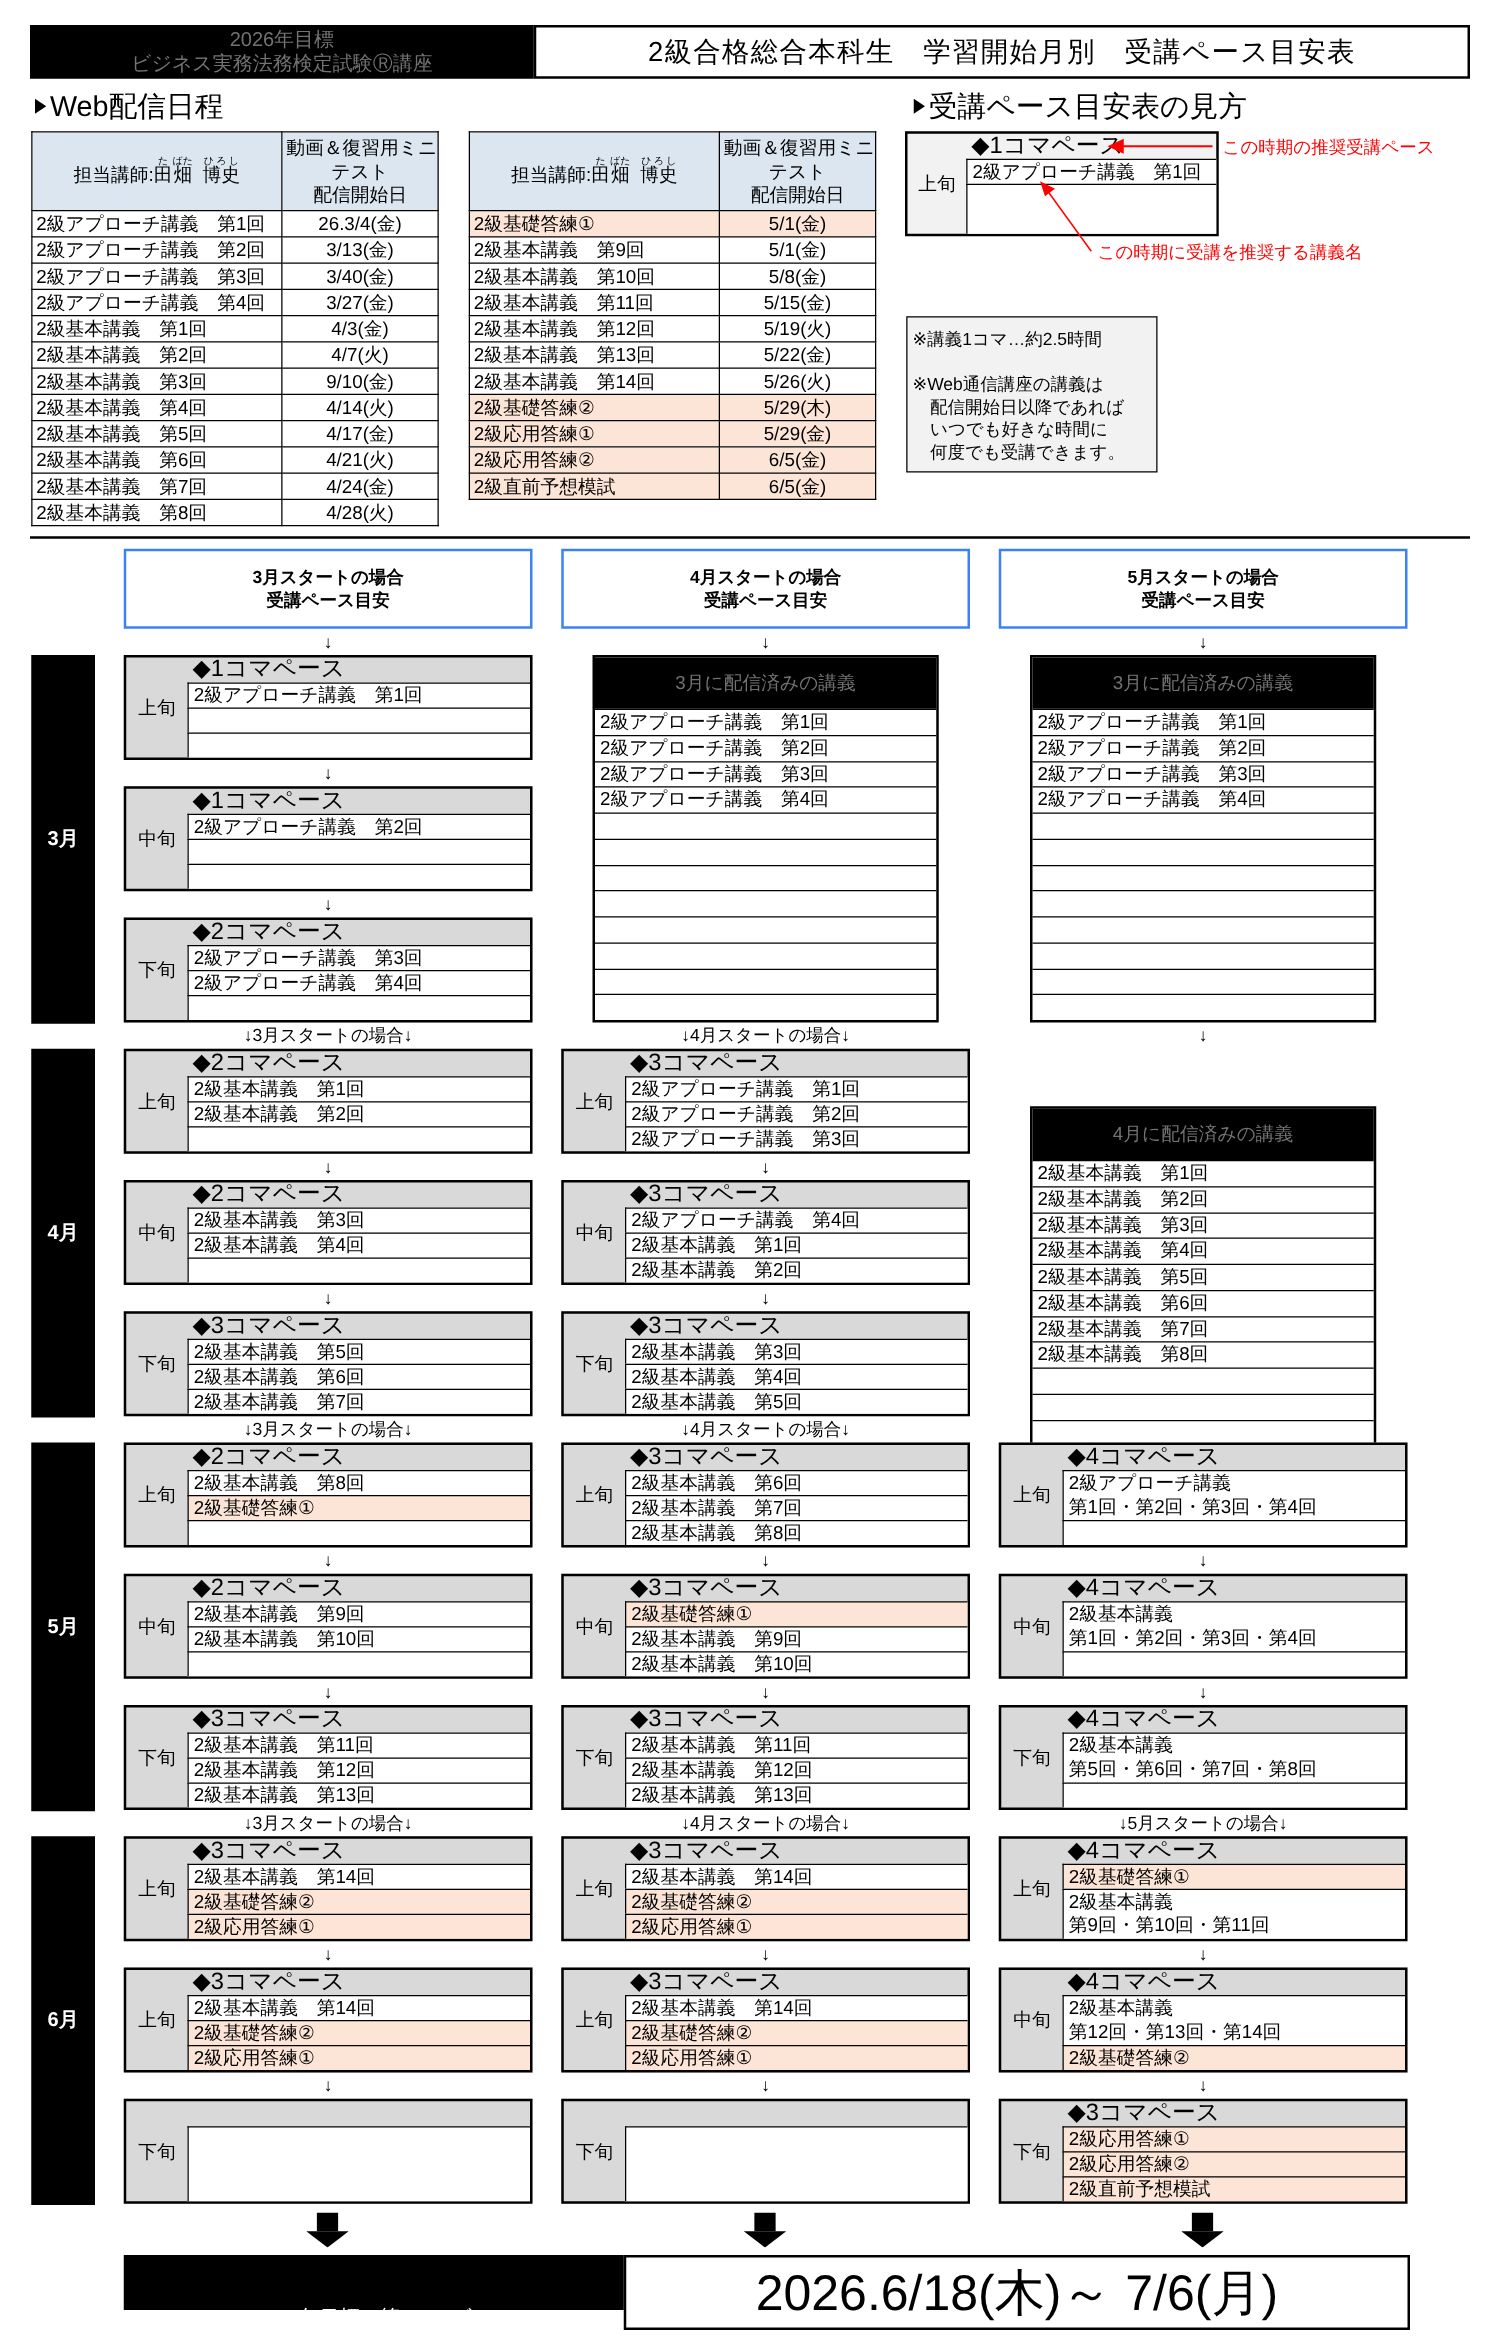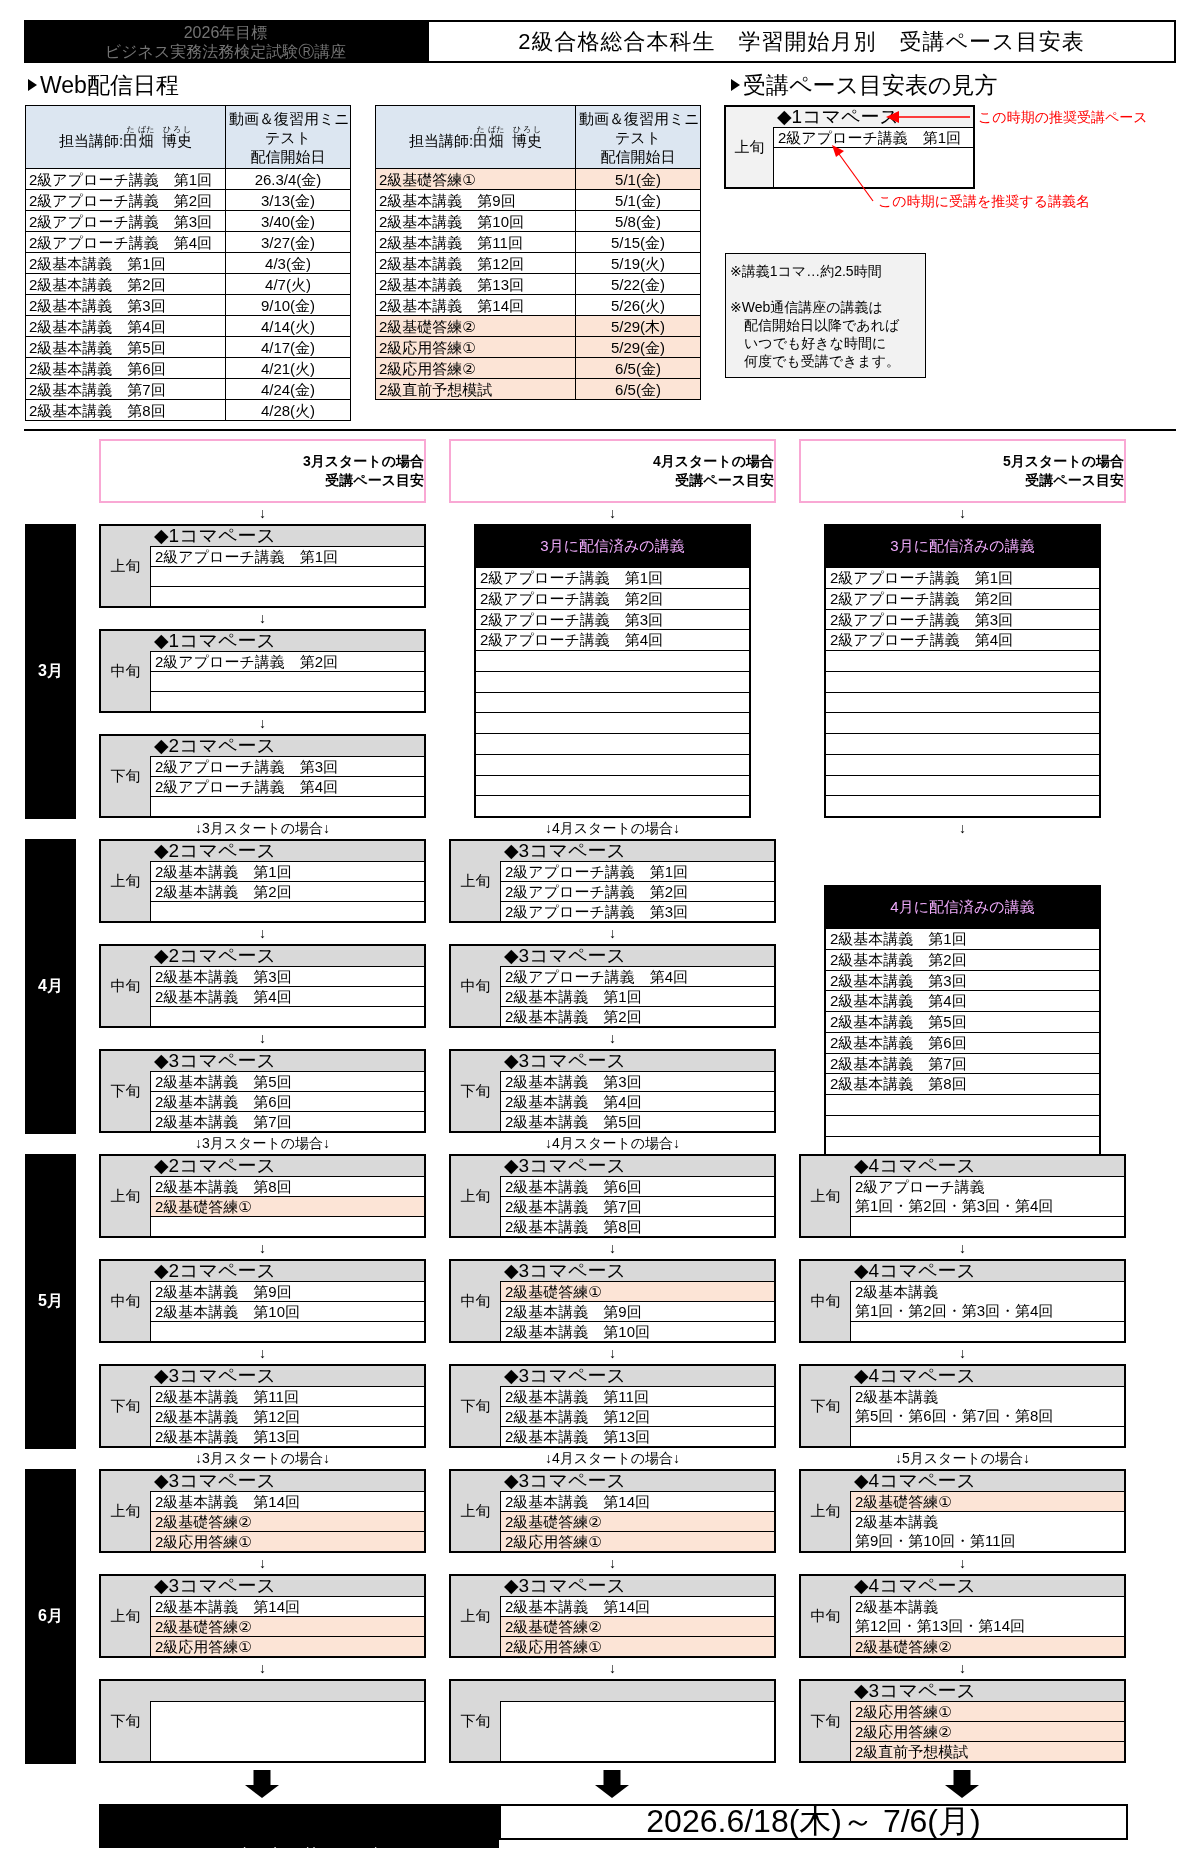--- a/index.html
+++ b/index.html
@@ -17,40 +17,40 @@
 table.sched tr.drill td{background:#fce4d6}
 ruby rt{font-size:8px}
 .legend{left:724px;top:105px;width:251px;height:84px;border:2px solid #000;background:#f2f2f2;display:flex}
 .legend .lg-period{width:47px;display:flex;align-items:center;justify-content:center;font-size:15px}
 .legend .lg-body{flex:1;display:flex;flex-direction:column}
 .annot{font-size:14px;color:#ff0000;white-space:nowrap;line-height:18px}
 .notes{left:725px;top:253px;width:201px;height:125px;border:1px solid #000;background:#f2f2f2;padding:8px 0 0 4px;font-size:14px;line-height:18px}
 .notes .ind{padding-left:14px}
 .notes .gap{height:18px}
 .sep{left:24px;top:429px;width:1152px;height:2px;background:#000}
-.col-head{top:439px;width:327px;height:64px;border:2px solid #f9a8d4;display:flex;flex-direction:column;align-items:flex-end;justify-content:center;font-weight:bold;font-size:14px;line-height:19px}
+.col-head{top:439px;width:327px;height:64px;border:2px solid #3b82f6;display:flex;flex-direction:column;align-items:center;justify-content:center;font-weight:bold;font-size:14px;line-height:19px}
 .start-arrow{top:503px;width:327px;height:21px;line-height:21px;text-align:center;font-size:14px}
 .month-bar{left:25px;width:51px;height:295px;background:#000;color:#fff;font-weight:bold;font-size:16px;display:flex;align-items:center;justify-content:center}
 .slot{position:absolute;width:327px;display:flex;flex-direction:column}
 .block{height:84px;border:2px solid #000;background:#d9d9d9;display:flex;flex:none}
 .block .period{width:49px;display:flex;align-items:center;justify-content:center;font-size:15px}
 .body{flex:1;display:flex;flex-direction:column;min-width:0}
 .pace{height:20px;line-height:20px;padding-left:4px;font-size:19px;white-space:nowrap;flex:none}
 .row{height:20px;background:#fff;border-left:1px solid #000;border-top:1px solid #000;padding-left:4px;line-height:19px;font-size:15px;white-space:pre;overflow:hidden;flex:none}
 .row.tall{height:40px}
 .row.drill{background:#fce4d6}
 .row.blank-all{height:60px}
 .row.lg-blank{height:40px}
 .step,.trans{height:21px;line-height:21px;text-align:center;font-size:14px;flex:none;white-space:nowrap}
 .delivered{margin:0 25px;height:294px;border:2px solid #000;background:#fff;display:flex;flex-direction:column;flex:none}
-.delivered .dhead{height:41px;background:#000;color:#f0abfc;display:flex;align-items:center;justify-content:center;font-size:15px;flex:none}
+.delivered .dhead{height:41px;background:#000;color:#737373;display:flex;align-items:center;justify-content:center;font-size:15px;flex:none}
 .delivered .drow{flex:1;border-top:1px solid #000;padding-left:4px;font-size:15px;line-height:19px;white-space:pre}
 .big-arrow{top:1770px;width:34px;height:28px}
 .foot-badge{left:99px;top:1804px;width:400px;height:44px;background:#000;color:#fff;text-align:center;font-size:16px;line-height:19px;padding-top:3px;white-space:pre}
-.foot-date{left:499px;top:1804px;width:629px;height:36px;border:2px solid #000;display:flex;align-items:center;justify-content:center;font-size:32px;white-space:pre}
+.foot-date{left:499px;top:1804px;width:629px;height:60px;border:2px solid #000;display:flex;align-items:center;justify-content:center;font-size:40px;white-space:pre}
 </style>
 </head>
 <body>
 
 <div class="abs hdr-badge">
   <div>2026年目標</div>
   <div>ビジネス実務法務検定試験Ⓡ講座</div>
 </div>
 <div class="abs hdr-title">2級合格総合本科生　学習開始月別　受講ペース目安表</div>
 

